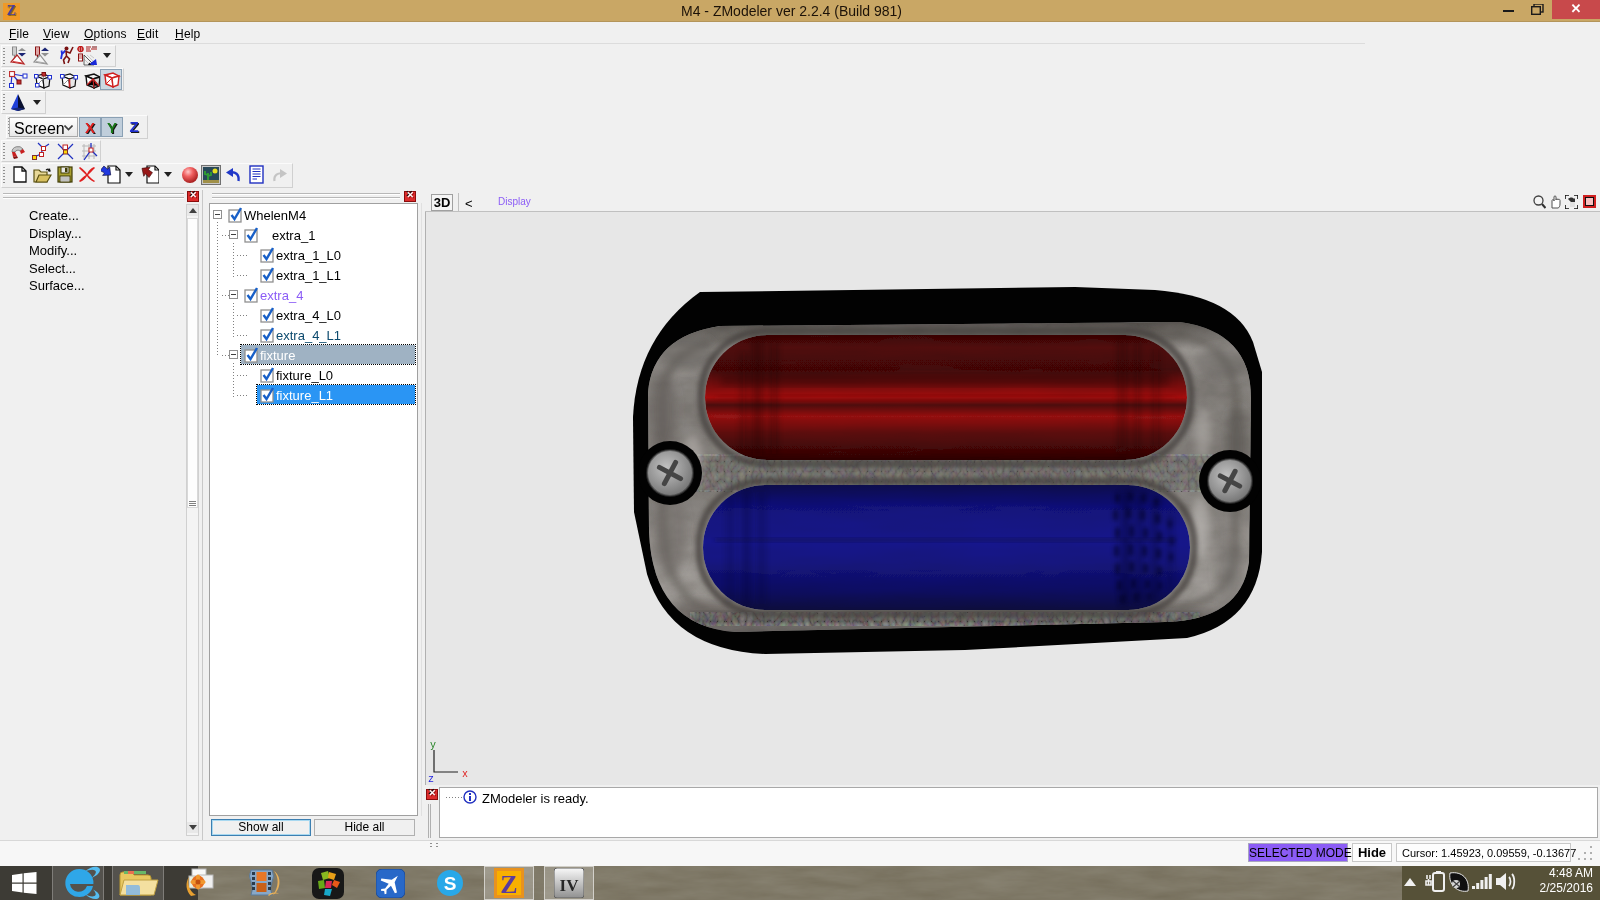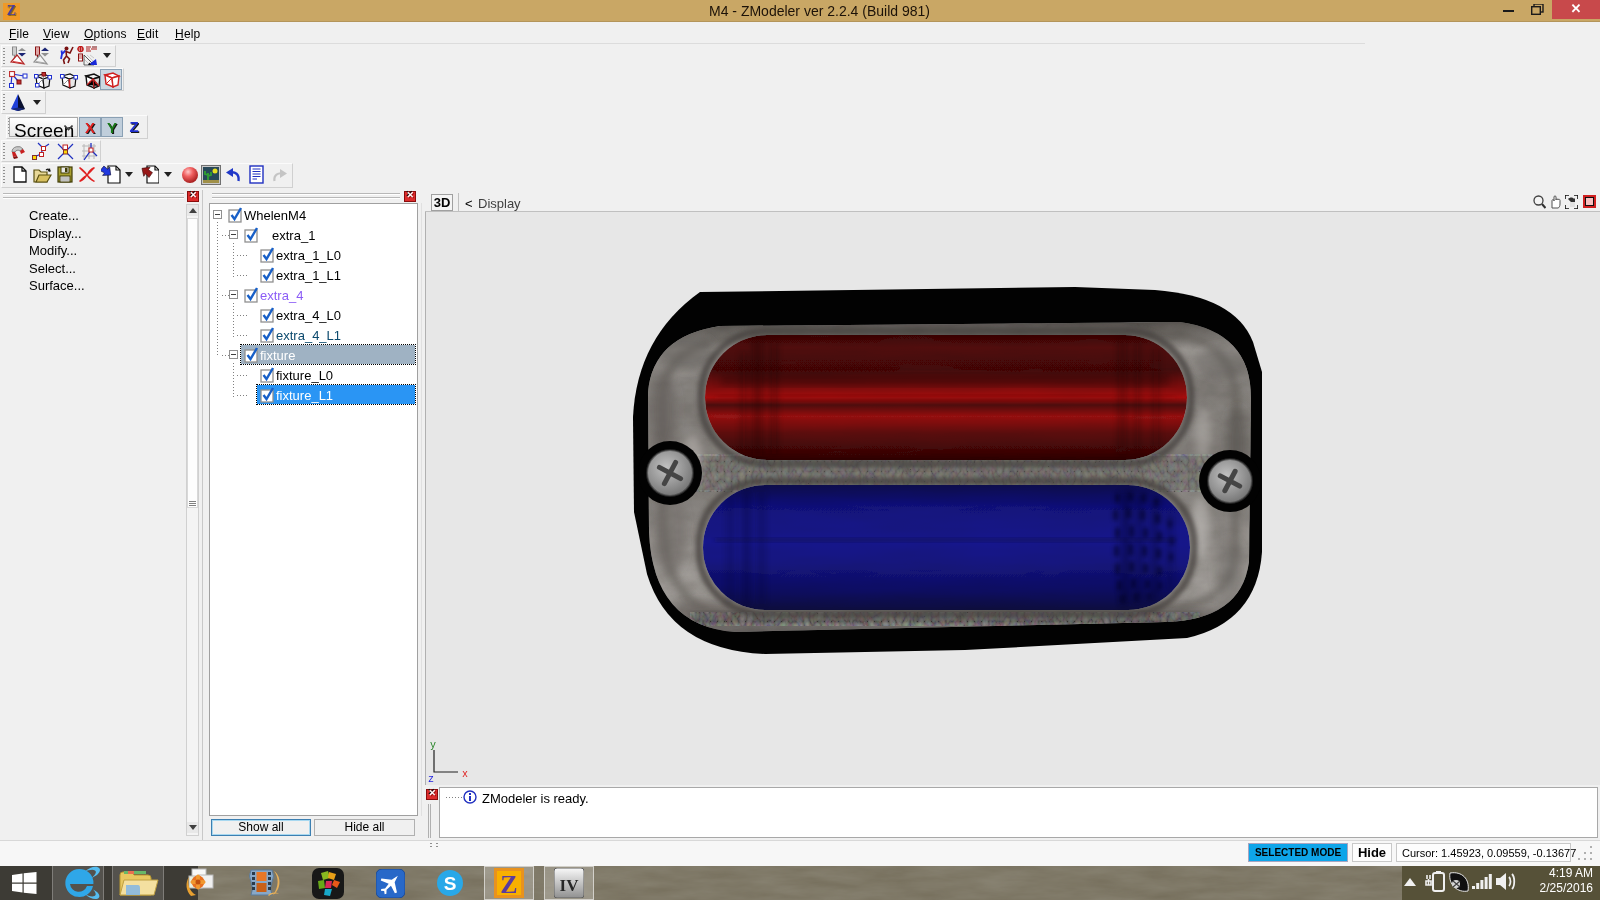--- a/index.html
+++ b/index.html
@@ -1,21 +1,21 @@
 <!DOCTYPE html>
 <html><head>
 <meta charset="utf-8">
 <style>
 * { margin:0; padding:0; box-sizing:border-box; }
 html,body { width:1600px; height:900px; overflow:hidden; }
 body { font-family:"Liberation Sans", sans-serif; background:#f0f0f0; position:relative; }
 .abs { position:absolute; }
 
 #titlebar { left:0; top:0; width:1600px; height:22px; background:#c9a765; border-bottom:1px solid #b4955a; }
-#titletext { left:681px; top:3px; font-size:14px; color:#1c1208;margin-left:28px; }
+#titletext { left:681px; top:3px; font-size:14px; color:#1c1208; }
 #zicon { left:3px; top:3px; width:17px; height:17px; background:#ef9a28; text-align:center; font-weight:bold; font-size:14px; line-height:16px; color:#4a3c9c; text-shadow:1px 1px 0 #8a6a14; font-family:"Liberation Serif",serif; }
 #minbtn { left:1503px; top:10px; width:11px; height:2px; background:#1a1a1a; }
 #maxbtn { left:1531px; top:4px; width:13px; height:11px; }
 #closebtn { left:1552px; top:0; width:48px; height:19px; background:#c8494b; color:#fff; text-align:center; font-size:13px; font-weight:bold; line-height:18px; }
 
 #menubar { left:0; top:23px; width:1365px; height:21px; background:#f0f0f0; font-size:12px; color:#000; border-bottom:1px solid #dcdcdc; }
 .mitem { position:absolute; top:4px; letter-spacing:0.2px; }
 .mitem u { text-decoration:underline; }
 
 .tbx { position:absolute; background:#f0f0f0; border:1px solid #d0d0d0; border-top:1px solid #fbfbfb; border-left:1px solid #fbfbfb; }
@@ -154,21 +154,21 @@
 
 <svg class="abs" style="left:10px;top:93px" width="16" height="19" viewBox="0 0 16 19">
  <path d="M8 1 L1 16 L8 18 Z" fill="#2040d8"></path>
  <path d="M8 1 L15 16 L8 18 Z" fill="#0a1030"></path>
  <path d="M1 16 L8 14.5 L15 16 L8 18 Z" fill="#182878"></path>
 </svg>
 <svg class="abs" style="left:33px;top:100px" width="8" height="6" viewBox="0 0 8 6">
     <path d="M0 0 L8 0 L4 5 Z" fill="#202020"></path>
   </svg>
 
-<div class="abs" style="left:9px;top:117px;width:69px;height:20px;background:linear-gradient(180deg,#ffffff,#e8e8e8);border:1px solid #a8a8a8;font-size:19px;color:#000;padding:2px 0 4px 4px">Screen</div>
+<div class="abs" style="left:9px;top:117px;width:69px;height:20px;background:linear-gradient(180deg,#ffffff,#e8e8e8);border:1px solid #a8a8a8;font-size:16px;color:#000;padding:2px 0 4px 4px">Screen</div>
 <svg class="abs" style="left:64px;top:125px" width="9" height="6" viewBox="0 0 9 6">
     <path d="M0.5 0.5 L4.5 4.5 L8.5 0.5" fill="none" stroke="#404040" stroke-width="1.6"></path>
   </svg>
 <div class="abs" style="left:79px;top:117px;width:22px;height:20px;background:#c0cedb;border:1px solid #8aa0b4;text-align:center;font-weight:bold;font-size:15px;color:#e02020;line-height:19px;text-shadow:1px 1px 0 #181818">X</div>
 <div class="abs" style="left:101px;top:117px;width:22px;height:20px;background:#c0cedb;border:1px solid #8aa0b4;text-align:center;font-weight:bold;font-size:15px;color:#187818;line-height:19px;text-shadow:1px 1px 0 #181818">Y</div>
 <div class="abs" style="left:123px;top:117px;width:22px;height:20px;text-align:center;font-weight:bold;font-size:15px;color:#2030d0;line-height:19px;text-shadow:1px 1px 0 #181818">Z</div>
 
 <svg class="abs" style="left:9px;top:142px" width="18" height="18" viewBox="0 0 18 18">
  <path d="M3 10 A6 5.5 0 0 1 14 7 L11 9 A3 2.5 0 0 0 6 10 Z" fill="#c8c8c8" stroke="#707070" stroke-width="0.8"></path>
  <path d="M3 10 L6 10 L8 14 L4 15 Z" fill="#c82020"></path>
@@ -359,21 +359,21 @@
 
 <div class="abs" style="left:421px;top:203px;width:1px;height:613px;background:#e0e0e0"></div>
 
 <div class="abs btn" style="left:211px;top:819px;width:100px;border:1px solid #3c7fb1;box-shadow:inset 0 0 0 1px #a8d8f0">Show all</div>
 <div class="abs btn" style="left:314px;top:819px;width:101px">Hide all</div>
 <div class="abs" id="viewport"></div>
 <div class="abs" id="vpheader"></div>
 <div class="abs" style="left:431px;top:194px;width:22px;height:17px;background:#f4f4f4;border:1px solid #a0a0a0;text-align:center;font-weight:bold;font-size:13px;line-height:16px;color:#000">3D</div>
 <div class="abs" style="left:458px;top:193px;width:1px;height:18px;background:#c0c0c0"></div>
 <div class="abs" style="left:465px;top:196px;font-size:13px;color:#000">&lt;</div>
-<div class="abs" style="left:478px;top:196px;font-size:13px;color:#404040">Display</div>
+<div class="abs" style="left:498px;top:196px;font-size:10px;color:#8b5cf6">Display</div>
 
 <svg class="abs" style="left:1533px;top:195px" width="13" height="14" viewBox="0 0 13 14">
  <circle cx="5.5" cy="5.5" r="4.5" fill="#f4f4f4" stroke="#404040" stroke-width="1.3"></circle>
  <path d="M9 9 L12.5 13" stroke="#303030" stroke-width="2"></path>
 </svg>
 <svg class="abs" style="left:1549px;top:195px" width="13" height="14" viewBox="0 0 13 14">
  <path d="M3 13 L3 6 C3 4 5 4 5 6 L5 2 C5 0.5 7 0.5 7 2 L7 5 C7 3.5 9 3.5 9 5 C9 3.8 11 3.8 11 5.5 L11 9 C11 11 10 13 9 13 Z" fill="#fff" stroke="#505050" stroke-width="1"></path>
 </svg>
 <svg class="abs" style="left:1565px;top:195px" width="13" height="14" viewBox="0 0 13 14">
  <path d="M0 0 L4 0 M0 0 L0 4 M9 0 L13 0 L13 4 M13 10 L13 14 L9 14 M4 14 L0 14 L0 10" stroke="#101010" stroke-width="1.6" fill="none"></path>
@@ -584,21 +584,21 @@
 <svg class="abs" style="left:463px;top:790px" width="14" height="14" viewBox="0 0 14 14">
  <circle cx="7" cy="7" r="6" fill="#fff" stroke="#2030c0" stroke-width="1.4"></circle>
  <rect x="6" y="3" width="2" height="2" fill="#2030c0"></rect>
  <rect x="6" y="6" width="2" height="5" fill="#2030c0"></rect>
 </svg>
 <div class="abs" style="left:482px;top:791px;font-size:13px;color:#000">ZModeler is ready.</div>
 
 <div class="abs" id="statusbar"></div>
 <div class="abs" style="left:430px;top:843px;width:2px;height:5px;background-image:repeating-linear-gradient(180deg,#909090 0 1px,transparent 1px 3px)"></div>
 <div class="abs" style="left:436px;top:843px;width:2px;height:5px;background-image:repeating-linear-gradient(180deg,#909090 0 1px,transparent 1px 3px)"></div>
-<div class="abs" style="left:1248px;top:843px;width:100px;height:19px;background:#0ea5e9;border:1px solid #a8a5c0;text-align:center;font-size:10px;font-weight:bold;color:#000;line-height:18px;white-space:nowrap">SELECTED MODE</div>
+<div class="abs" style="left:1248px;top:843px;width:100px;height:19px;background:#8b5cf6;border:1px solid #a8a5c0;text-align:center;font-size:12px;font-weight:normal;color:#000;line-height:18px;white-space:nowrap">SELECTED MODE</div>
 <div class="abs" style="left:1352px;top:843px;width:40px;height:19px;background:#fdfdfd;border:1px solid #c8c8c8;text-align:center;font-size:13px;font-weight:bold;color:#000;line-height:18px">Hide</div>
 <div class="abs" style="left:1396px;top:843px;width:175px;height:19px;background:#fdfdfd;border:1px solid #c8c8c8;font-size:11px;color:#000;line-height:18px;padding-left:5px;white-space:nowrap">Cursor: 1.45923, 0.09559, -0.13677</div>
 <svg class="abs" style="left:1578px;top:846px" width="16" height="16" viewBox="0 0 16 16">
  <g fill="#b0b0b0">
       <rect x="12" y="0" width="2" height="2"></rect>
       <rect x="12" y="6" width="2" height="2"></rect>
       <rect x="12" y="12" width="2" height="2"></rect>
       <rect x="6" y="6" width="2" height="2"></rect>
       <rect x="6" y="12" width="2" height="2"></rect>
       <rect x="0" y="12" width="2" height="2"></rect>
@@ -736,14 +736,14 @@
       <rect x="4.2" y="11" width="3" height="6"></rect>
       <rect x="8.4" y="8" width="3" height="9"></rect>
       <rect x="12.6" y="5" width="3" height="12"></rect>
       <rect x="16.8" y="2" width="3" height="15"></rect>
     </g>
 </svg>
 <svg class="abs" style="left:1496px;top:872px" width="21" height="19" viewBox="0 0 21 19">
  <path d="M0 6 L4 6 L10 1 L10 18 L4 13 L0 13 Z" fill="#f0f0f0"></path>
  <path d="M13 5 C15 7 15 12 13 14 M16 2 C19 5 19 14 16 17" stroke="#f0f0f0" stroke-width="1.8" fill="none"></path>
 </svg>
-<div class="abs" style="left:1531px;top:866px;width:62px;height:17px;color:#fff;font-size:12px;text-align:right">4:19 AM</div>
+<div class="abs" style="left:1531px;top:866px;width:62px;height:17px;color:#fff;font-size:12px;text-align:right">4:48 AM</div>
 <div class="abs" style="left:1524px;top:881px;width:69px;height:17px;color:#fff;font-size:12px;text-align:right">2/25/2016</div>
 
 </body></html>

